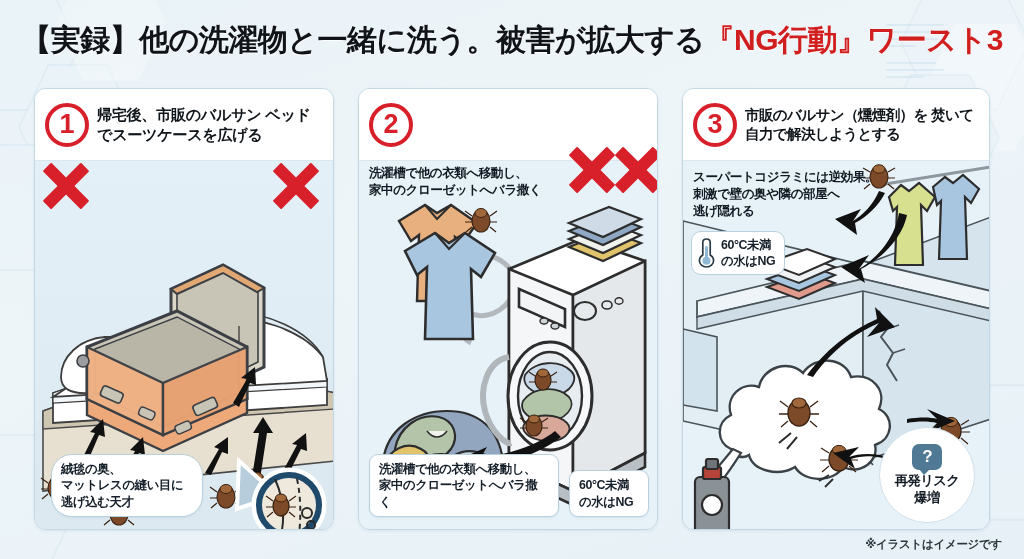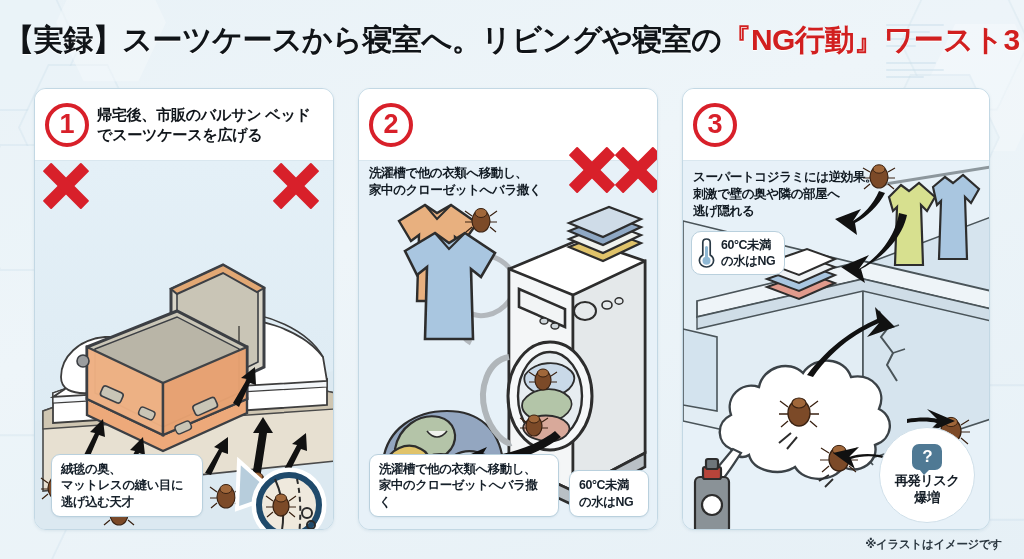--- a/index.html
+++ b/index.html
@@ -174,21 +174,21 @@
     <div class="doc-lines" style="left:886px; top:176px; width:60px;">
       <i style="width:54px"></i>
         <i style="width:40px"></i>
         <i style="width:58px"></i>
       <i style="width:28px"></i>
         <i style="width:48px"></i>
     </div>
   </div>
 
   <div id="title">
-    <span>【実録】スーツケースから寝室へ。リビングや寝室の</span><span class="ng">『NG行動』ワースト3</span>
+    <span>【実録】他の洗濯物と一緒に洗う。被害が拡大する</span><span class="ng">『NG行動』ワースト3</span>
   </div>
 
   <div class="card" id="card1">
     <div class="card-head">
       <div class="numcircle">1</div>
       <div class="head-text">帰宅後、市販のバルサン
 ベッドでスーツケースを広げる</div>
     </div>
     <div class="card-body">
       <svg width="300" height="370" viewBox="0 0 300 370">
@@ -297,21 +297,21 @@
         </g>
         <circle cx="76" cy="62" r="5" fill="none" stroke="#2a2a2a" stroke-width="2"></circle>
         <circle cx="80" cy="74" r="4" fill="none" stroke="#2a2a2a" stroke-width="2"></circle>
         <rect x="82" y="78" width="26" height="13" rx="6" fill="#1f4a6b" transform="rotate(42 82 78)"></rect>
       </svg>
 
       <div class="redx" style="left:8px; top:2px;"></div>
       <div class="redx" style="left:238px; top:2px;"></div>
     </div>
 
-    <div class="bubble" style="left:16px; bottom:12px; width:152px;">絨毯の奥、
+    <div class="bubble" style="left:16px; bottom:12px; width:152px;border-radius:21px;">絨毯の奥、
 マットレスの縫い目に
 逃げ込む天才</div>
   </div>
 
   <div class="card" id="card2">
     <div class="card-head">
       <div class="numcircle">2</div>
     </div>
     <div class="card-body">
       <svg width="300" height="370" viewBox="0 0 300 370">
@@ -409,20 +409,22 @@
 
     <div class="bubble" style="left:10px; bottom:12px; width:190px;">洗濯槽で他の衣類へ移動し、
 家中のクローゼットへバラ撒く</div>
     <div class="bubble" style="left:210px; bottom:12px; width:80px;">60°C未満
 の水はNG</div>
   </div>
 
   <div class="card" id="card3">
     <div class="card-head">
       <div class="numcircle">3</div>
+      <div class="head-text">市販のバルサン（燻煙剤）を
+焚いて自力で解決しようとする</div>
     </div>
     <div class="card-body">
       <svg width="308" height="370" viewBox="0 0 308 370">
         <rect width="308" height="370" fill="#e7f1f8"></rect>
 
         <polygon points="0,60 180,104 180,300 0,260" fill="#e2edf4" stroke="#4a5459" stroke-width="1.6"></polygon>
         <polygon points="180,104 308,56 308,258 180,300" fill="#d6e4ee" stroke="#4a5459" stroke-width="1.6"></polygon>
 
         <polygon points="14,140 180,100 308,130 308,148 180,118 14,156" fill="#eef4f8" stroke="#4a5459" stroke-width="1.8"></polygon>
         <polygon points="14,156 180,118 308,148 308,160 180,130 14,168" fill="#cfdde7" stroke="#4a5459" stroke-width="1.4"></polygon>

